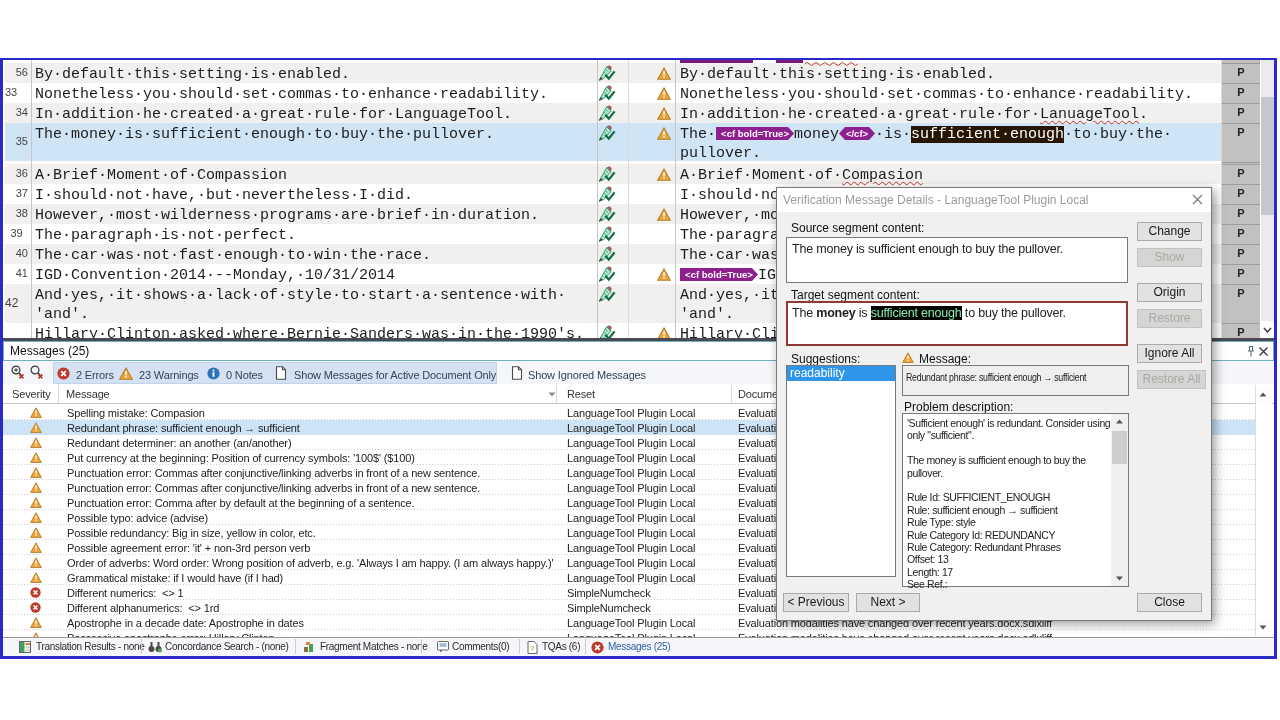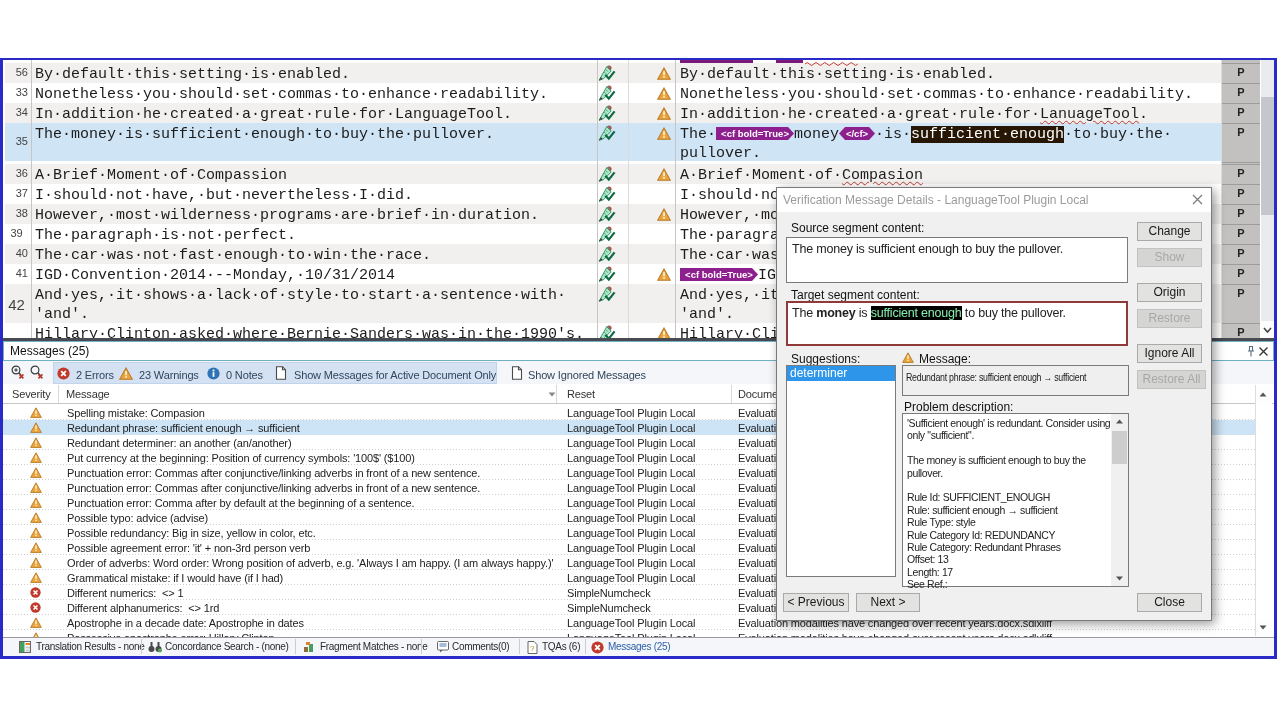--- a/index.html
+++ b/index.html
@@ -31,30 +31,30 @@
 <div class="abs" style="left:776px;top:60px;width:27px;height:3px;background:#7c1a7c"></div>
 <svg class="abs" style="left:805px;top:61px" width="53" height="5" viewBox="0 0 53 5">
     <path d="M0 3 Q2.2 0 4.4 3 T8.8 3 T13.2 3 T17.6 3 T22 3 T26.4 3 T30.8 3 T35.2 3 T39.6 3 T44 3 T48.4 3 T52.8 3" fill="none" stroke="#c0392b" stroke-width="1"></path>
   </svg>
 <div class="abs" style="left:31px;top:60px;width:1px;height:278px;background:#c8c6c4"></div>
 <div class="abs" style="left:597px;top:60px;width:1px;height:278px;background:#c8c6c4"></div>
 <div class="abs" style="left:628px;top:60px;width:1px;height:278px;background:#dddbd9"></div>
 <div class="abs" style="left:675px;top:60px;width:1px;height:278px;background:#c8c6c4"></div>
 <div class="abs" style="left:1221px;top:60px;width:1px;height:278px;background:#dddbd9"></div>
 <div class="abs" style="left:5px;top:66px;width:23px;text-align:right;font-size:11px;color:#444">56</div>
-<div class="abs" style="left:5px;top:86px;width:23px;text-align:right;font-size:11px;color:#444">33</div>
+<div class="abs" style="left:5px;top:86px;width:23px;font-size:11px;color:#444">33</div>
 <div class="abs" style="left:5px;top:106px;width:23px;text-align:right;font-size:11px;color:#444">34</div>
 <div class="abs" style="left:5px;top:135px;width:23px;text-align:right;font-size:11px;color:#444">35</div>
 <div class="abs" style="left:5px;top:167px;width:23px;text-align:right;font-size:11px;color:#444">36</div>
 <div class="abs" style="left:5px;top:187px;width:23px;text-align:right;font-size:11px;color:#444">37</div>
 <div class="abs" style="left:5px;top:207px;width:23px;text-align:right;font-size:11px;color:#444">38</div>
 <div class="abs" style="left:5px;top:227px;width:23px;text-align:center;font-size:11px;color:#444">39</div>
 <div class="abs" style="left:5px;top:247px;width:23px;text-align:right;font-size:11px;color:#444">40</div>
 <div class="abs" style="left:5px;top:267px;width:23px;text-align:right;font-size:11px;color:#444">41</div>
-<div class="abs" style="left:5px;top:296px;width:23px;text-align:center;font-size:15px;color:#444">42</div>
+<div class="abs" style="left:5px;top:296px;width:23px;text-align:left;font-size:12px;color:#444">42</div>
 <div class="abs mono" style="left:35px;top:65px">By·default·this·setting·is·enabled.</div>
 <div class="abs mono" style="left:35px;top:85px">Nonetheless·you·should·set·commas·to·enhance·readability.</div>
 <div class="abs mono" style="left:35px;top:105px">In·addition·he·created·a·great·rule·for·LanguageTool.</div>
 <div class="abs mono" style="left:35px;top:125px">The·money·is·sufficient·enough·to·buy·the·pullover.</div>
 <div class="abs mono" style="left:35px;top:166px">A·Brief·Moment·of·Compassion</div>
 <div class="abs mono" style="left:35px;top:186px">I·should·not·have,·but·nevertheless·I·did.</div>
 <div class="abs mono" style="left:35px;top:206px">However,·most·wilderness·programs·are·brief·in·duration.</div>
 <div class="abs mono" style="left:35px;top:226px">The·paragraph·is·not·perfect.</div>
 <div class="abs mono" style="left:35px;top:246px">The·car·was·not·fast·enough·to·win·the·race.</div>
 <div class="abs mono" style="left:35px;top:266px">IGD·Convention·2014·--Monday,·10/31/2014</div>
@@ -489,21 +489,21 @@
 <div class="abs" style="left:783px;top:193px;font-size:12px;color:#9b9b9b">Verification Message Details - LanguageTool Plugin Local</div>
 <svg class="abs" style="left:1192px;top:194px" width="11" height="11" viewBox="0 0 11 11">
     <path d="M1 1 L10 10 M10 1 L1 10" stroke="#7a7a7a" stroke-width="1.2"></path>
   </svg>
 <div class="abs" style="left:791px;top:221px;font-size:12px;color:#111">Source segment content:</div>
 <div class="abs" style="left:786px;top:237px;width:342px;height:46px;background:#fff;border:1px solid #7a7a7a;font-size:12.5px;letter-spacing:-0.2px;color:#222;padding:4px 5px">The money is sufficient enough to buy the pullover.</div>
 <div class="abs" style="left:791px;top:288px;font-size:12px;color:#111">Target segment content:</div>
 <div class="abs" style="left:786px;top:301px;width:342px;height:45px;background:#fff;border:2px solid #8f3a38;font-size:12.5px;letter-spacing:-0.2px;color:#222;padding:3px 4px">The <b>money</b> is <span style="background:#000;color:#86efac">sufficient enough</span> to buy the pullover.</div>
 <div class="abs" style="left:791px;top:352px;font-size:12px;color:#111">Suggestions:</div>
 <div class="abs" style="left:786px;top:365px;width:110px;height:212px;background:#fff;border:1px solid #7a7a7a"></div>
-<div class="abs" style="left:787px;top:366px;width:108px;height:15px;background:#2e96ea;color:#fff;font-size:12px;line-height:15px;padding-left:3px">determiner</div>
+<div class="abs" style="left:787px;top:366px;width:108px;height:15px;background:#2e96ea;color:#fff;font-size:12px;line-height:15px;padding-left:3px">readability</div>
 <svg style="position:absolute;left:902px;top:352px" width="12" height="11" viewBox="0 0 14 13">
     <path d="M7 1 L13.3 12.3 L0.7 12.3 Z" fill="#eca53d" stroke="#b87c26" stroke-width="1.1"></path>
     <rect x="6.2" y="4.1" width="1.7" height="4.1" fill="#fdf2d9"></rect>
     <rect x="6.2" y="9.2" width="1.7" height="1.6" fill="#fdf2d9"></rect>
   </svg>
 <div class="abs" style="left:919px;top:352px;font-size:12px;color:#111">Message:</div>
 <div class="abs" style="left:902px;top:365px;width:227px;height:31px;background:#efefef;border:1px solid #7a7a7a;font-size:10.5px;letter-spacing:-0.3px;white-space:nowrap;overflow:hidden;color:#222;padding:5px 3px"><span style="display:inline-block;transform:scaleX(0.84);transform-origin:0 50%">Redundant phrase: sufficient enough → sufficient</span></div>
 <div class="abs" style="left:904px;top:400px;font-size:12px;color:#111">Problem description:</div>
 <div class="abs" style="left:902px;top:413px;width:227px;height:174px;background:#fff;border:1px solid #7a7a7a"></div>
 <div class="abs" style="left:907px;top:417px;width:208px;font-size:10.5px;letter-spacing:-0.38px;line-height:12.4px;white-space:nowrap;color:#222">'Sufficient enough' is redundant. Consider using<br>only "sufficient".<br><br>The money is sufficient enough to buy the<br>pullover.<br><br>Rule Id: SUFFICIENT_ENOUGH<br>Rule: sufficient enough → sufficient<br>Rule Type: style<br>Rule Category Id: REDUNDANCY<br>Rule Category: Redundant Phrases<br>Offset: 13<br>Length: 17<br>See Ref.:</div>

